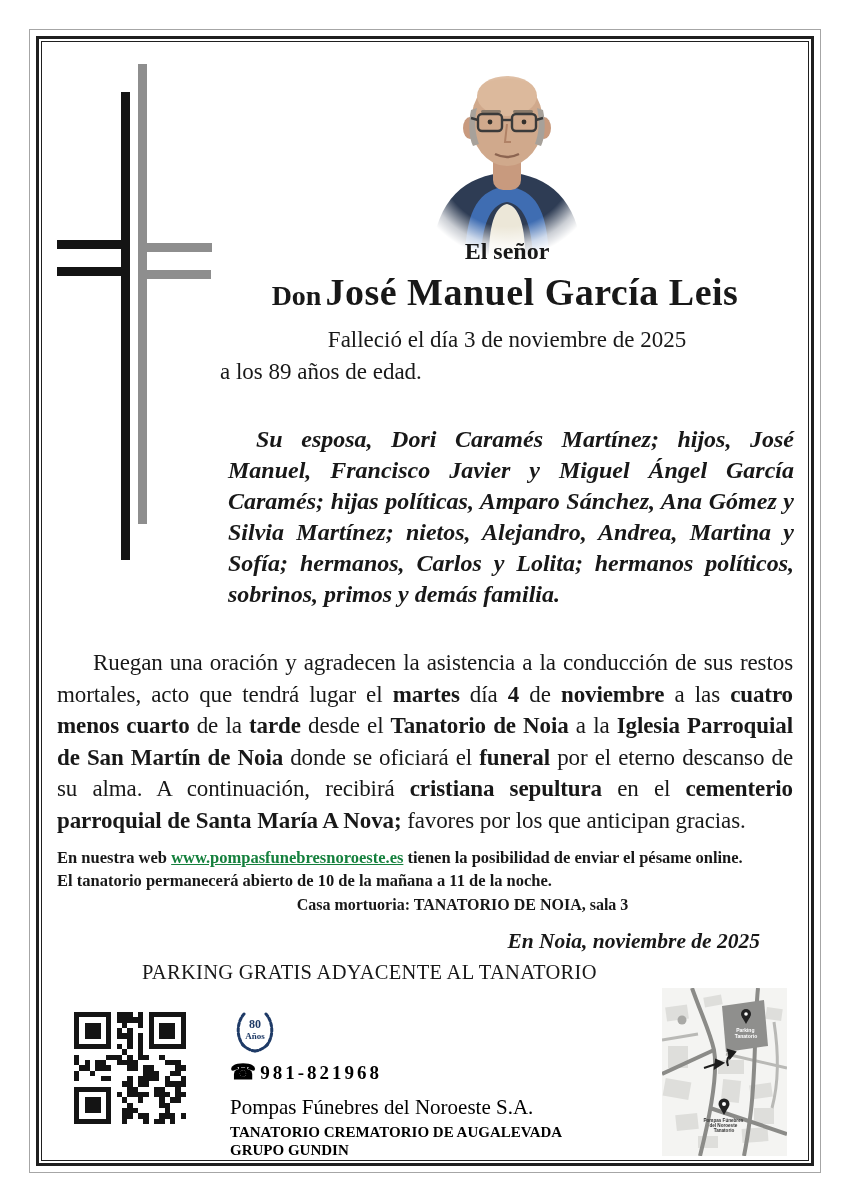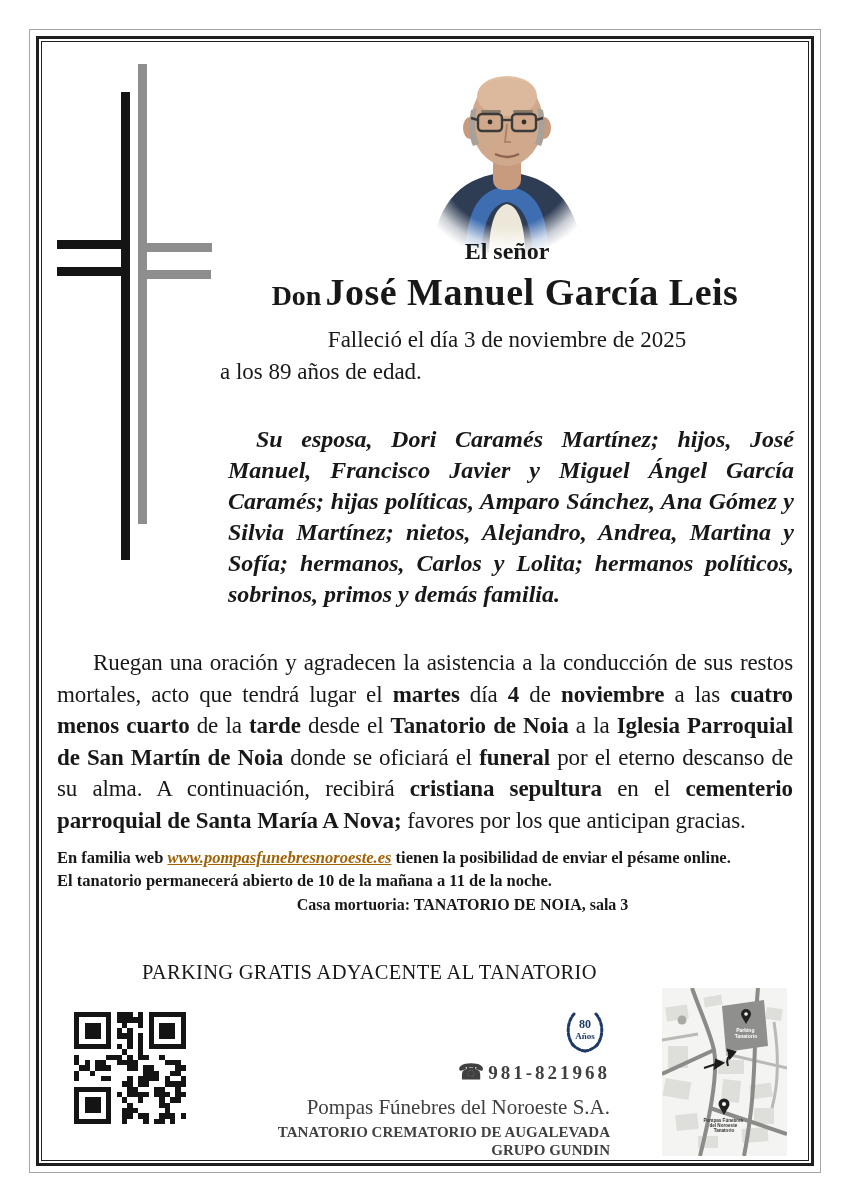--- a/index.html
+++ b/index.html
@@ -22,26 +22,26 @@
   .death-line{left:220px;right:56px;top:327px;text-align:center;font-size:23px;}
   .age-line{left:220px;right:56px;top:359px;text-align:left;font-size:23px;}
   .rip{left:220px;right:56px;top:392px;text-align:center;font-size:21px;font-weight:bold;letter-spacing:1.5px;}
   
   .family-par{left:228px;right:56px;top:424px;font-size:24px;font-style:italic;font-weight:600;
               line-height:31px;text-align:justify;text-indent:28px;}
   .main-par{left:57px;right:57px;top:647px;font-size:23px;line-height:31.5px;
             text-align:justify;text-indent:36px;letter-spacing:-0.1px;}
   .main-par .b{font-weight:bold;}
   .small-print{left:57px;right:57px;top:847px;font-size:16.5px;font-weight:600;line-height:22.5px;}
-  .small-print a{color:#a16207;text-decoration:underline;cursor:pointer;font-style:italic;}
+  .small-print a{color:#15803d;text-decoration:underline;cursor:pointer;}
   .mortuary-line{left:120px;right:45px;top:896px;text-align:center;font-size:16px;font-weight:bold;}
   .place-date{left:57px;right:90px;top:929px;text-align:right;font-size:21.5px;font-weight:bold;font-style:italic;}
   .parking-line{left:142px;top:961px;font-size:20.5px;font-weight:normal;letter-spacing:0.3px;}
   
-  .footer-center{left:230px;width:380px;top:1008px;text-align:right;color:#404040;}
+  .footer-center{left:230px;width:380px;top:1008px;text-align:left;color:#000000;}
   .badge{display:inline-block;width:50px;height:46px;}
   .phone-line{font-size:19px;font-weight:bold;letter-spacing:3px;margin-top:2px;white-space:nowrap;}
   .phone-icon{font-size:21px;letter-spacing:0;margin-right:4px;}
   .company-line{font-size:21px;font-weight:normal;margin-top:10px;}
   .facility-line{font-size:15px;font-weight:bold;margin-top:4px;}
   .group-line{font-size:15px;font-weight:bold;margin-top:1px;}
   .qr-box{left:74px;top:1012px;width:112px;height:112px;}
   .map-box{left:662px;top:988px;width:125px;height:168px;}
 </style>
 </head>
@@ -121,26 +121,27 @@
   </div>
   <div class="abs death-line">Falleció el día 3 de noviembre de 2025</div>
   <div class="abs age-line">a los 89 años de edad.</div>
 
   <div class="abs family-par">Su esposa, Dori Caramés Martínez; hijos, José Manuel, Francisco Javier y Miguel Ángel García Caramés; hijas políticas, Amparo Sánchez, Ana Gómez y Silvia Martínez; nietos, Alejandro, Andrea, Martina y Sofía; hermanos, Carlos y Lolita; hermanos políticos, sobrinos, primos y demás familia.</div>
 
   <div class="abs main-par"><span>Ruegan una oración y agradecen la asistencia a la conducción de sus restos mortales, acto que tendrá lugar el </span><span class="b">martes</span><span> día </span><span class="b">4</span><span> de </span><span class="b">noviembre</span><span> a las </span><span class="b">cuatro menos cuarto</span><span> de la </span><span class="b">tarde</span><span> desde el </span><span class="b">Tanatorio de Noia</span><span> a la </span><span class="b">Iglesia Parroquial de San Martín de Noia</span><span> donde se oficiará el </span><span class="b">funeral</span><span> por el eterno descanso de su alma. A continuación, recibirá </span><span class="b">cristiana sepultura</span><span> en el </span><span class="b">cementerio parroquial de Santa María A Nova;</span><span> favores por los que anticipan gracias.</span></div>
 
   <div class="abs small-print">
     <div>
-      <span>En familia web </span><a>www.pompasfunebresnoroeste.es</a><span> tienen la posibilidad de enviar el pésame online.</span>
+      <span>En nuestra web </span><a>www.pompasfunebresnoroeste.es</a><span> tienen la posibilidad de enviar el pésame online.</span>
     </div>
     <div>El tanatorio permanecerá abierto de 10 de la mañana a 11 de la noche.</div>
   </div>
 
   <div class="abs mortuary-line">Casa mortuoria: TANATORIO DE NOIA, sala 3</div>
+  <div class="abs place-date">En Noia, noviembre de 2025</div>
   <div class="abs parking-line">PARKING GRATIS ADYACENTE AL TANATORIO</div>
 
   <div class="abs qr-box">
     <svg id="qr-svg" width="112" height="112" viewBox="0 0 21 21" shape-rendering="crispEdges">
         <rect x="0" y="0" width="1" height="1" fill="#141414"></rect>
         <rect x="1" y="0" width="1" height="1" fill="#141414"></rect>
         <rect x="2" y="0" width="1" height="1" fill="#141414"></rect>
         <rect x="3" y="0" width="1" height="1" fill="#141414"></rect>
         <rect x="4" y="0" width="1" height="1" fill="#141414"></rect>
         <rect x="5" y="0" width="1" height="1" fill="#141414"></rect>

